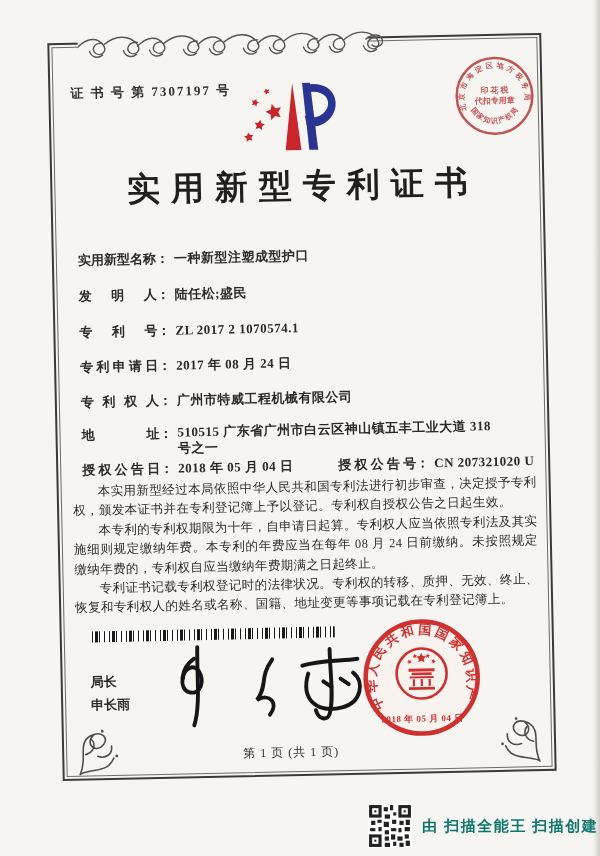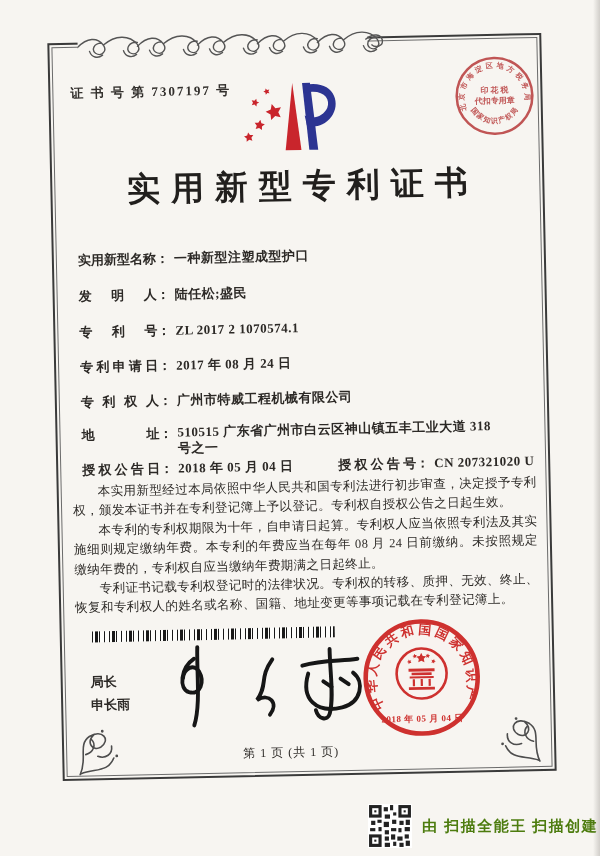--- a/index.html
+++ b/index.html
@@ -35,21 +35,21 @@
   .signature{position:absolute;left:100px;top:598px;width:220px;height:92px;}
   .main-seal{position:absolute;left:296px;top:580px;width:126px;height:126px;opacity:.96;}
   .tax-seal{position:absolute;left:402px;top:18px;width:84px;height:84px;opacity:.88;}
   .page-note{position:absolute;left:0;top:704px;width:100%;text-align:center;
     font-size:12px;color:#2e2b28;transform:translateX(-18px);letter-spacing:1px;}
   .ornament{position:absolute;pointer-events:none;}
   .scan-footer{position:absolute;left:368px;top:802px;height:48px;display:flex;
     align-items:center;}
   .qr{width:44px;height:44px;}
   .scan-text{font-family:"Liberation Sans","DejaVu Sans",sans-serif;font-size:15px;
-    font-weight:700;color:#4d7c0f;margin-left:10px;letter-spacing:1.5px;white-space:nowrap;}
+    font-weight:700;color:#0f766e;margin-left:10px;letter-spacing:1.5px;white-space:nowrap;}
   svg text{font-family:"Liberation Serif","DejaVu Serif",serif;}
 </style>
 </head>
 <body>
 
 <svg width="0" height="0" style="position:absolute" aria-hidden="true">
   <defs>
     <polygon id="star" points="0,-10 2.9,-4 9.5,-3.1 4.8,1.6 5.9,8.1 0,5 -5.9,8.1 -4.8,1.6 -9.5,-3.1 -2.9,-4"></polygon>
     <g id="flourish" fill="none" stroke="#4d4d4d" stroke-width="1.6" stroke-linecap="round">
       <path d="M4,78 C12,62 2,48 14,40 C27,32 36,44 25,51 C17,55 10,46 19,38"></path>

